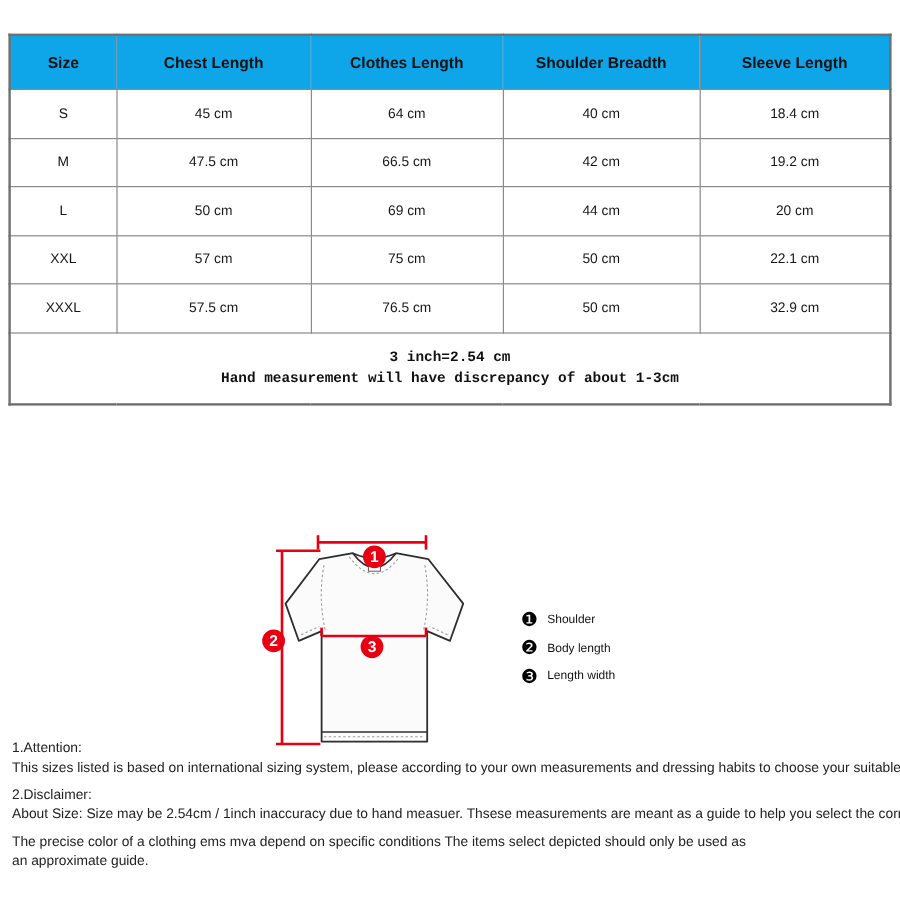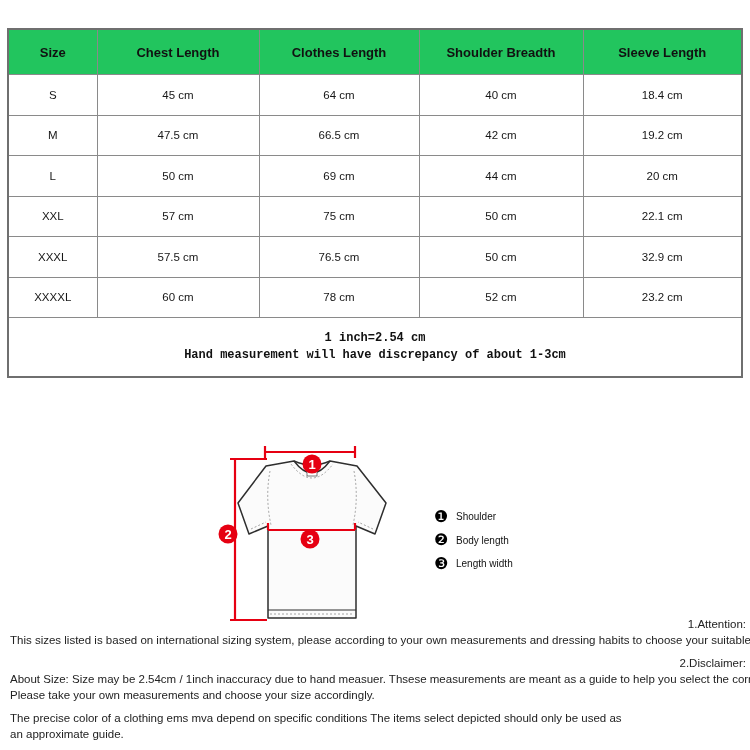--- a/index.html
+++ b/index.html
@@ -22,21 +22,21 @@
     border: 2px solid #6f6f6f;
   }
   table.size-table th, table.size-table td {
     border: 1px solid #8a8a8a;
     text-align: center;
     vertical-align: middle;
     padding: 0;
   }
   table.size-table thead th {
     height: 44px;
-    background: #22c55e;
+    background: #0ea5e9;
     font-size: 13px;
     font-weight: bold;
     color: #111;
   }
   table.size-table tbody td {
     height: 39.5px;
     font-size: 11.5px;
     font-weight: normal;
     color: #161616;
     background: #ffffff;
@@ -61,21 +61,21 @@
     font-family: "DejaVu Sans", sans-serif;
     font-size: 16px; line-height: 1;
     color: #000;
     width: 22px;
   }
   .legend-label { font-size: 10px; color: #111; }
 
   
   .notes { position: absolute; left: 10px; top: 616px; width: 736px; }
   .note-block { margin-bottom: 7px; }
-  .note-heading { font-size: 11.5px; line-height: 16px; color: #222; text-align: right; }
+  .note-heading { font-size: 11.5px; line-height: 16px; color: #222; }
   .note-text { font-size: 11.5px; line-height: 16px; color: #222; white-space: nowrap; }
 </style>
 </head>
 <body>
 
 <div class="page">
 
   <table class="size-table">
     <colgroup>
       <col style="width:89px">
@@ -122,32 +122,25 @@
           <td>50 cm</td>
           <td>22.1 cm</td>
         </tr>
         <tr>
           <td>XXXL</td>
           <td>57.5 cm</td>
           <td>76.5 cm</td>
           <td>50 cm</td>
           <td>32.9 cm</td>
         </tr>
-        <tr>
-          <td>XXXXL</td>
-          <td>60 cm</td>
-          <td>78 cm</td>
-          <td>52 cm</td>
-          <td>23.2 cm</td>
-        </tr>
       </tbody>
     <tfoot>
       <tr>
         <td class="note-cell" colspan="5">
-          <div class="note-line-mono">1 inch=2.54 cm</div>
+          <div class="note-line-mono">3 inch=2.54 cm</div>
           <div class="note-line-mono">Hand measurement will have discrepancy of about 1-3cm</div>
         </td>
       </tr>
     </tfoot>
   </table>
 
   <svg class="shirt-svg" width="185" height="195" viewBox="0 0 185 195">
 
     <path d="M 79 21 L 51 26 L 23 63 L 34 94 L 53 86 L 53 178 L 141 178 L 141 86 L 160 94 L 171 63 L 142 26 L 115 21 Q 97 29 79 21 Z" fill="#fbfbfb" stroke="#2e2e2e" stroke-width="1.5" stroke-linejoin="round"></path>
 
@@ -203,21 +196,20 @@
   </div>
 
   <div class="notes">
     <div class="note-block">
       <div class="note-heading">1.Attention:</div>
       <div class="note-text">This sizes listed is based on international sizing system, please according to your own measurements and dressing habits to choose your suitable size.</div>
     </div>
     <div class="note-block">
       <div class="note-heading">2.Disclaimer:</div>
       <div class="note-text">About Size: Size may be 2.54cm / 1inch inaccuracy due to hand measuer. Thsese measurements are meant as a guide to help you select the correct size.</div>
-      <div class="note-text">Please take your own measurements and choose your size accordingly.</div>
     </div>
     <div class="note-block">
       <div class="note-text">The precise color of a clothing ems mva depend on specific conditions The items select depicted should only be used as</div>
       <div class="note-text">an approximate guide.</div>
     </div>
   </div>
 
 </div>
 
 </body></html>

